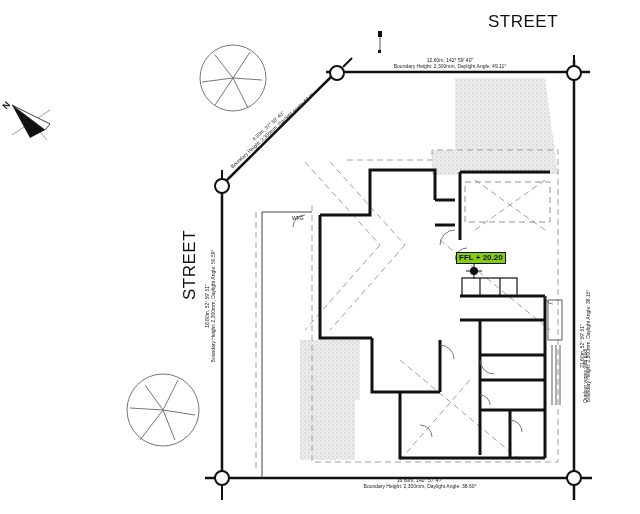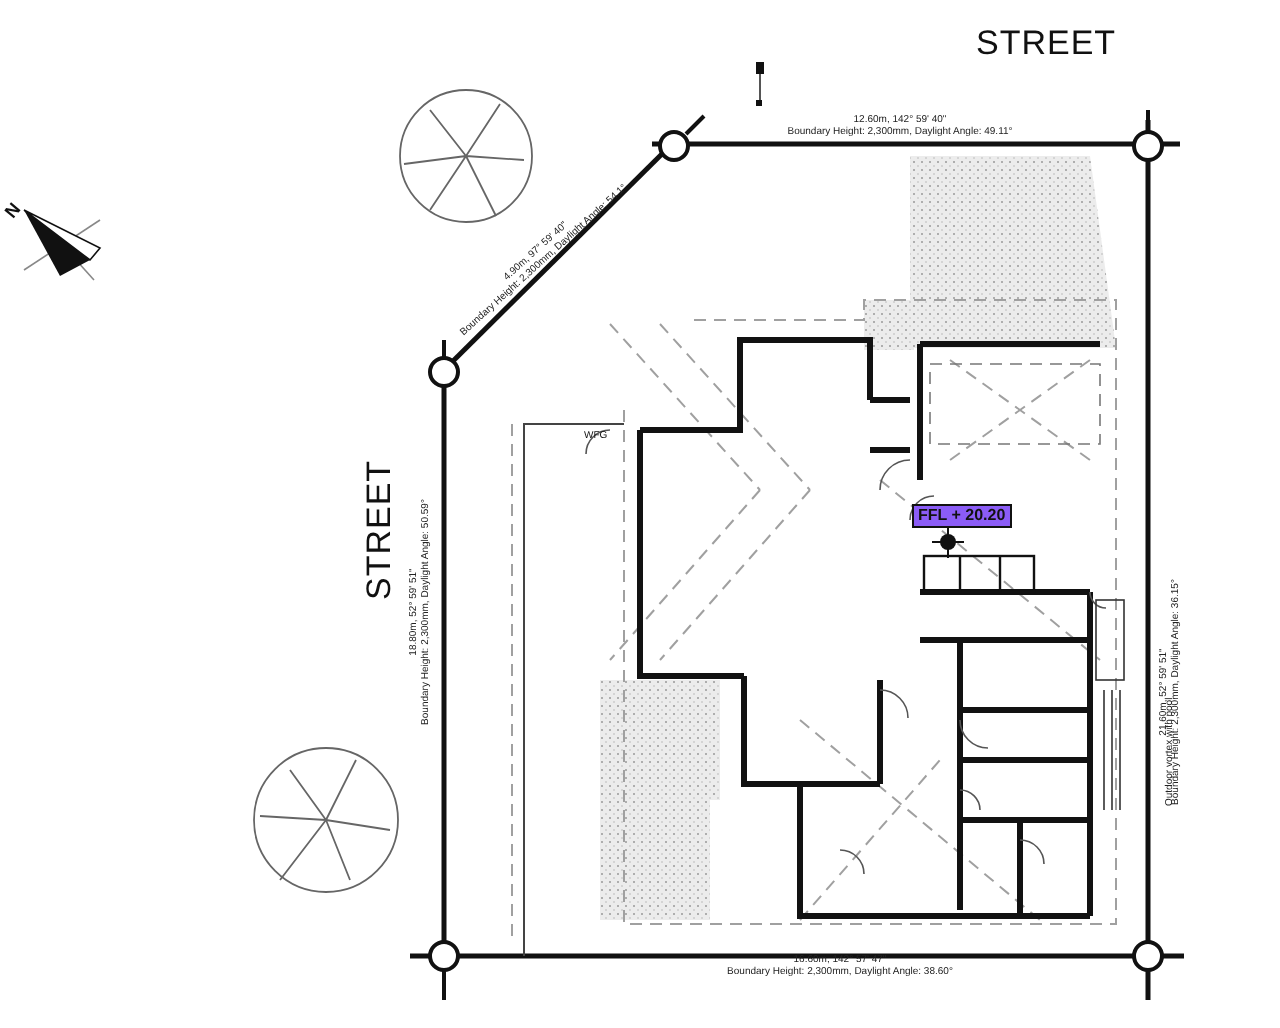--- a/index.html
+++ b/index.html
@@ -7,21 +7,21 @@
   #plan { position: absolute; left: 0; top: 0; width: 640px; height: 514px; }
   .street-label { position: absolute; font-family: "Liberation Sans", sans-serif; font-size: 17px; color: #111; letter-spacing: 0.5px; }
   .street-top { left: 488px; top: 12px; }
   .street-left { left: 180px; top: 300px; transform: rotate(-90deg); transform-origin: left top; }
   .dim { position: absolute; font-family: "Liberation Sans", sans-serif; font-size: 5px; line-height: 6px; color: #222; text-align: center; white-space: nowrap; }
   .dim-top { left: 360px; top: 57px; width: 180px; }
   .dim-diag { left: 205px; top: 122px; width: 130px; transform: rotate(-42deg); transform-origin: center; }
   .dim-left { left: 145px; top: 300px; width: 130px; transform: rotate(-90deg); transform-origin: center; }
   .dim-right { left: 520px; top: 340px; width: 130px; transform: rotate(-90deg); transform-origin: center; }
   .dim-bottom { left: 330px; top: 477px; width: 180px; }
-  .ffl { position: absolute; left: 456px; top: 252px; font-size: 8px; font-weight: bold; border: 1px solid #111; padding: 0 2px; background: #8b5cf6; line-height: 10px; color: #111; }
+  .ffl { position: absolute; left: 456px; top: 252px; font-size: 8px; font-weight: bold; border: 1px solid #111; padding: 0 2px; background: #84cc16; line-height: 10px; color: #111; }
   .wfg { position: absolute; left: 292px; top: 215px; font-size: 5px; color: #111; }
   .note-right { position: absolute; left: 545px; top: 360px; width: 80px; font-size: 5px; color: #222; transform: rotate(-90deg); transform-origin: center; white-space: nowrap; }
 </style>
 </head>
 <body>
 
 <svg id="plan" viewBox="0 0 640 514" xmlns="http://www.w3.org/2000/svg">
   <defs>
     <pattern id="stipple" width="4" height="4" patternUnits="userSpaceOnUse">
       <rect width="4" height="4" fill="#ececec"></rect>

